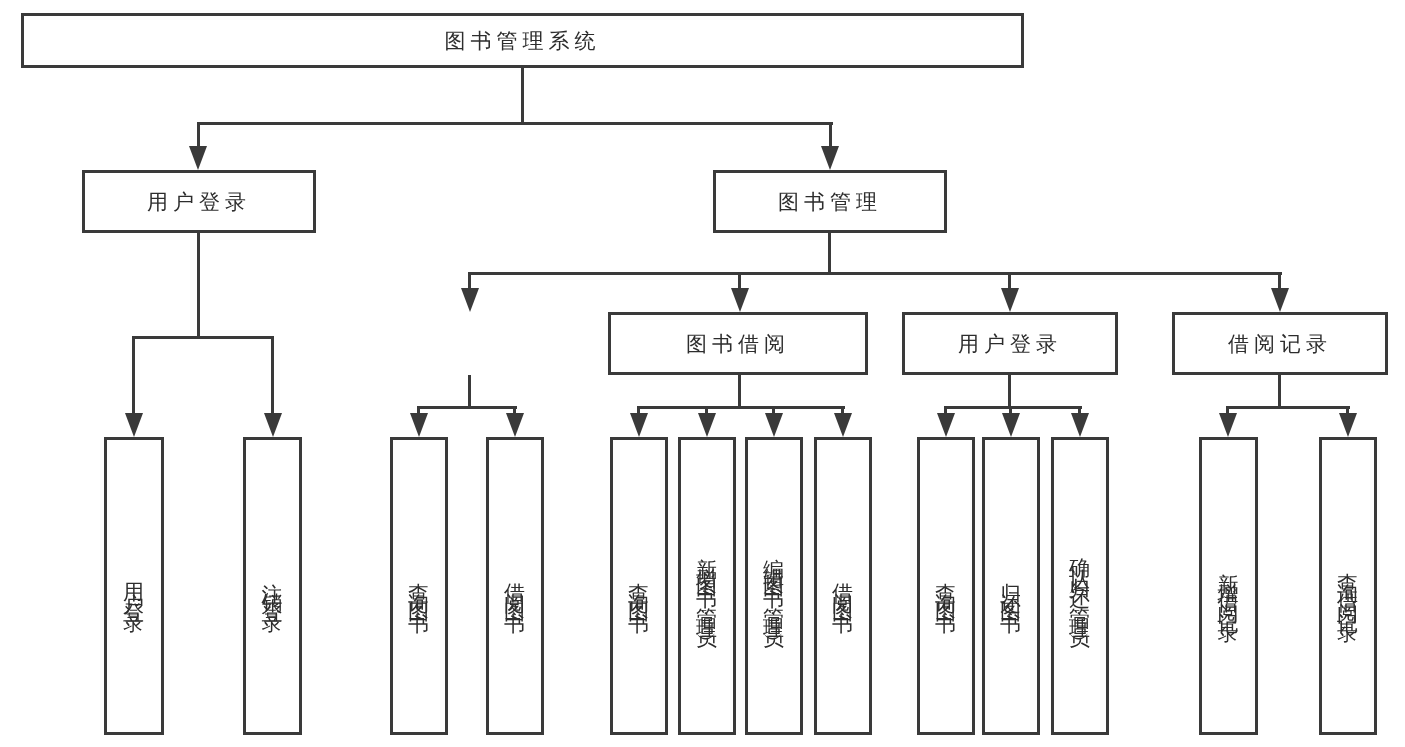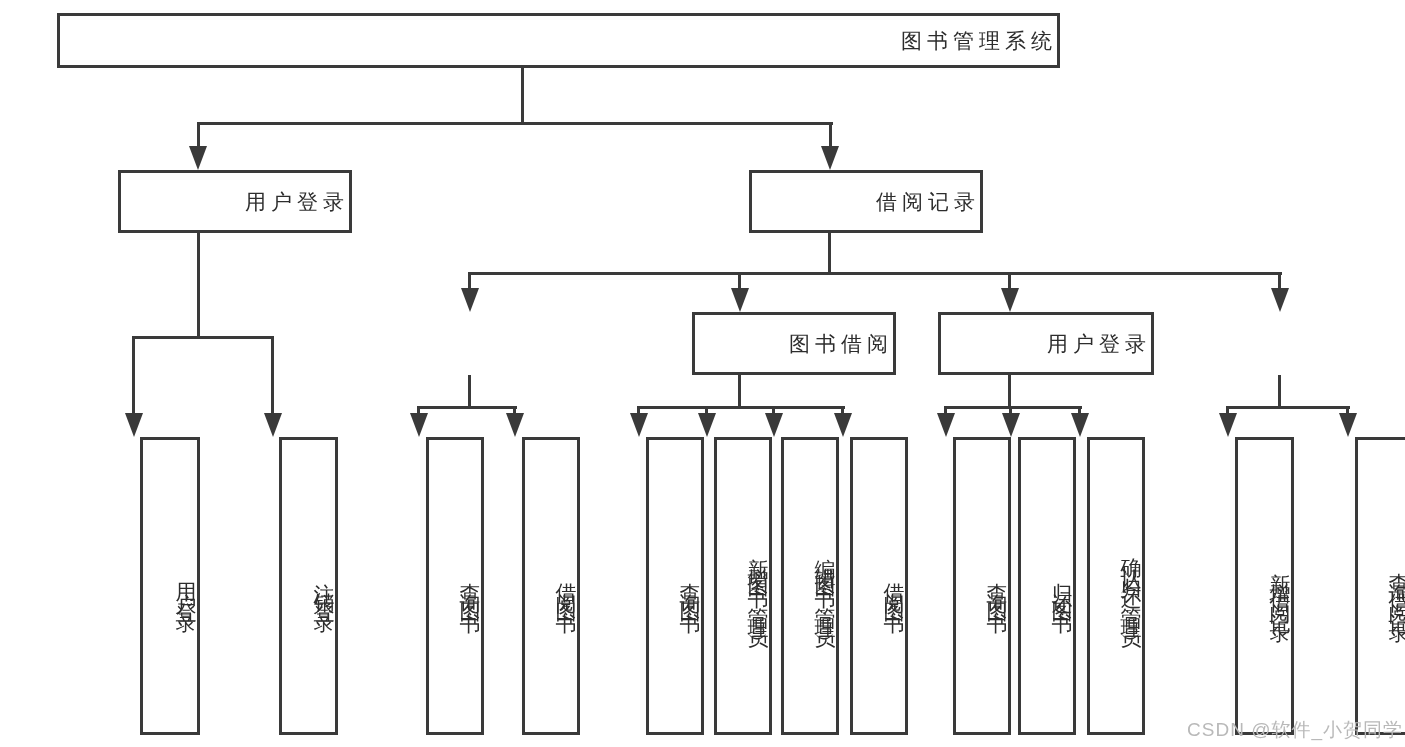--- a/index.html
+++ b/index.html
@@ -17,22 +17,21 @@
     overflow:hidden;
     font-family:"Liberation Sans","DejaVu Sans",sans-serif;
     color:var(--text);
   }
   .box{
     position:absolute;
     background:#fff;
     border:3px solid var(--line);
     display:flex;
     align-items:center;
-    justify-content:flex-end;
-    margin-left:36px;
+    justify-content:center;
   }
   .hbox{
     font-size:21px;
     letter-spacing:5px;
     white-space:nowrap;
   }
   .vbox .vtext{
     writing-mode:vertical-rl;
     font-size:21px;
     letter-spacing:10px;
@@ -67,32 +66,35 @@
 
   <div class="box hbox" style="left:21px;top:13px;width:1003px;height:55px">
     <span>图书管理系统</span>
   </div>
 
   <div class="box hbox" style="left:82px;top:170px;width:234px;height:63px">
     <span>用户登录</span>
   </div>
 
   <div class="box hbox" style="left:713px;top:170px;width:234px;height:63px">
-    <span>借阅记录</span>
-  </div>
-
-
-  <div class="box hbox" style="left:656px;top:312px;width:204px;height:63px">
+    <span>图书管理</span>
+  </div>
+
+
+  <div class="box hbox" style="left:608px;top:312px;width:260px;height:63px">
     <span>图书借阅</span>
   </div>
 
   <div class="box hbox" style="left:902px;top:312px;width:216px;height:63px">
     <span>用户登录</span>
   </div>
 
+  <div class="box hbox" style="left:1172px;top:312px;width:216px;height:63px">
+    <span>借阅记录</span>
+  </div>
 
   <div class="box vbox" style="left:104px;top:437px;width:60px;height:298px">
     <span class="vtext">用户登录</span>
   </div>
 
   <div class="box vbox" style="left:243px;top:437px;width:59px;height:298px">
     <span class="vtext">注销登录</span>
   </div>
 
   <div class="box vbox" style="left:390px;top:437px;width:58px;height:298px">
@@ -191,15 +193,14 @@
   <div class="line" style="left:1078px;top:406px;width:3px;height:10px"></div>
   <div class="arrow" style="left:1071px;top:413px"></div>
 
   <div class="line" style="left:1278px;top:375px;width:3px;height:33px"></div>
   <div class="line" style="left:1226px;top:406px;width:124px;height:3px"></div>
   <div class="line" style="left:1226px;top:406px;width:3px;height:10px"></div>
   <div class="arrow" style="left:1219px;top:413px"></div>
   <div class="line" style="left:1346px;top:406px;width:3px;height:10px"></div>
   <div class="arrow" style="left:1339px;top:413px"></div>
 
-  <div class="watermark">CSDN @软件_小贺同学</div>
 
 </div>
 
 </body></html>

